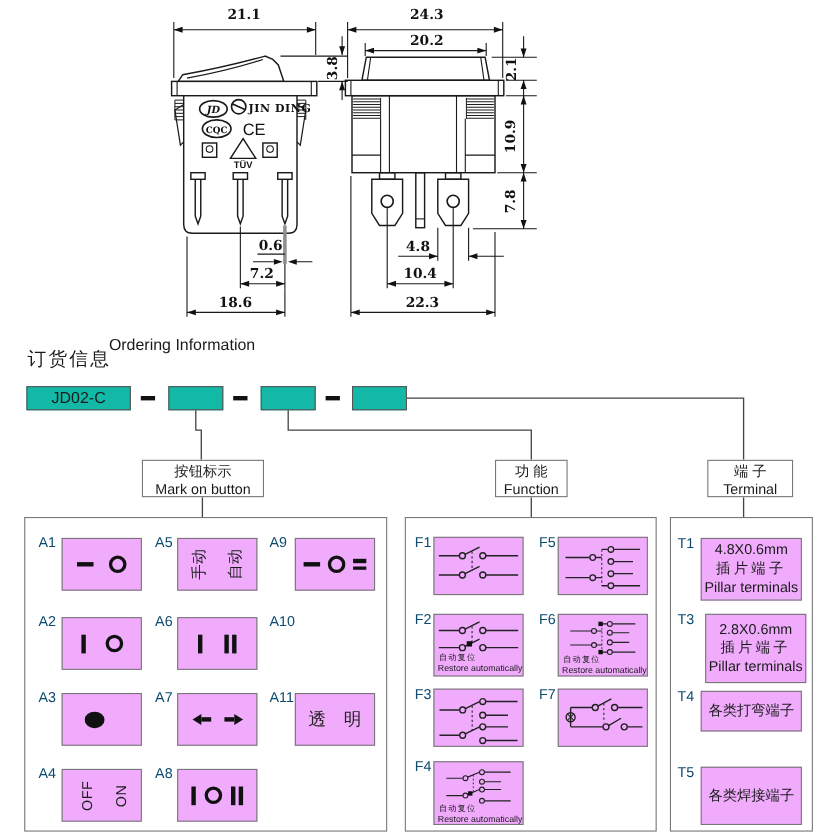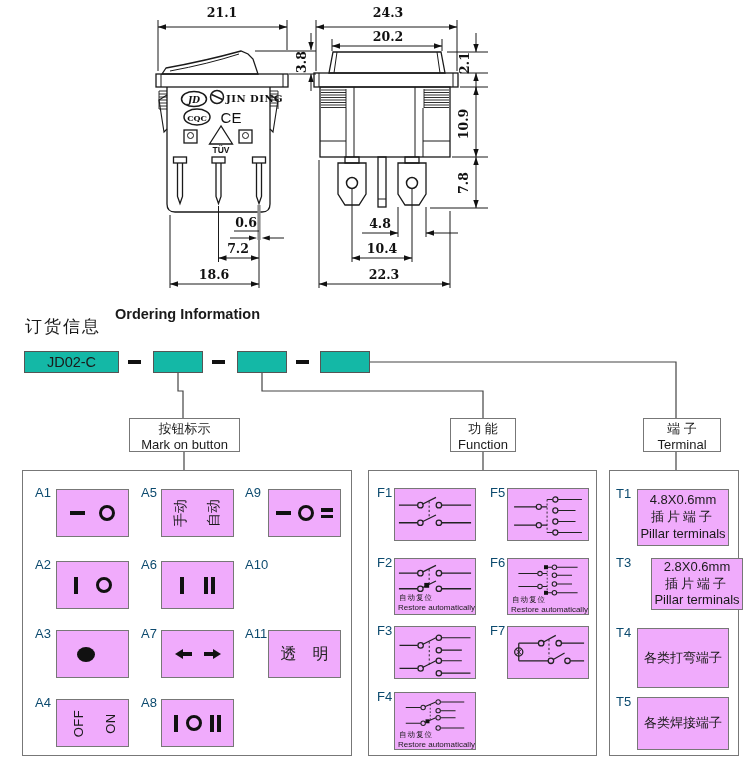--- a/index.html
+++ b/index.html
@@ -3,21 +3,21 @@
 <meta charset="utf-8">
 <style>
   html,body{margin:0;padding:0;background:#fff}
   .page{position:relative;width:750px;height:758px;background:#fff;overflow:hidden;
         font-family:"Liberation Sans",sans-serif;color:#1a1a1a}
   .abs{position:absolute}
   svg{display:block}
   .dim{font:bold 12.5px "DejaVu Serif",serif;fill:#111}
   .brand{font:bold 10px "DejaVu Serif",serif;fill:#111;letter-spacing:.5px}
   .hdr-zh{position:absolute;left:25px;top:315px;font-size:17px;font-weight:normal;letter-spacing:2px}
-  .hdr-en{position:absolute;left:115px;top:306px;font-size:14.5px;font-weight:bold}
+  .hdr-en{position:absolute;left:99px;top:306px;font-size:14.5px;font-weight:normal}
   .obox{position:absolute;top:351px;height:22px;background:#14b8a6;border:1px solid #555;
         box-sizing:border-box;display:flex;align-items:center;justify-content:center;font-size:14.5px}
   .model{left:24px;width:95px}
   .b1{left:153px;width:50px}.b2{left:237px;width:50px}.b3{left:320px;width:50px}
   .odash{position:absolute;top:360px;width:13px;height:3.5px;background:#111}
   .d1{left:128px}.d2{left:212px}.d3{left:296px}
   .glabel{position:absolute;top:418px;height:34px;border:1px solid #777;background:#fff;text-align:center;
           font-size:13px;line-height:1.22;padding-top:2px;box-sizing:border-box}
   .panel{position:absolute;top:470px;height:286px;border:1.5px solid #777;background:#fff;box-sizing:border-box}
   .panel-a{left:22px;width:330px}
@@ -430,28 +430,28 @@
 
   <div class="panel panel-t">
     <div class="clabel" style="left:6px;top:15px">T1</div>
     <div class="cell tcell" style="left:27px;top:18px;height:57px">
       <div>4.8X0.6mm</div>
       <div style="letter-spacing:3px">插片端子</div>
       <div>Pillar terminals</div>
     </div>
 
     <div class="clabel" style="left:6px;top:84px">T3</div>
-    <div class="cell tcell" style="left:41px;top:87px;height:52px">
+    <div class="cell tcell" style="left:31px;top:87px;height:63px">
       <div>2.8X0.6mm</div>
       <div style="letter-spacing:3px">插片端子</div>
       <div>Pillar terminals</div>
     </div>
 
     <div class="clabel" style="left:6px;top:154px">T4</div>
-    <div class="cell tcell" style="left:27px;top:157px;height:60px">
+    <div class="cell tcell" style="left:27px;top:157px;height:37px">
       <div>各类打弯端子</div>
     </div>
 
     <div class="clabel" style="left:6px;top:223px">T5</div>
     <div class="cell tcell" style="left:27px;top:226px;height:53px">
       <div>各类焊接端子</div>
     </div>
   </div>
 
 </div>

